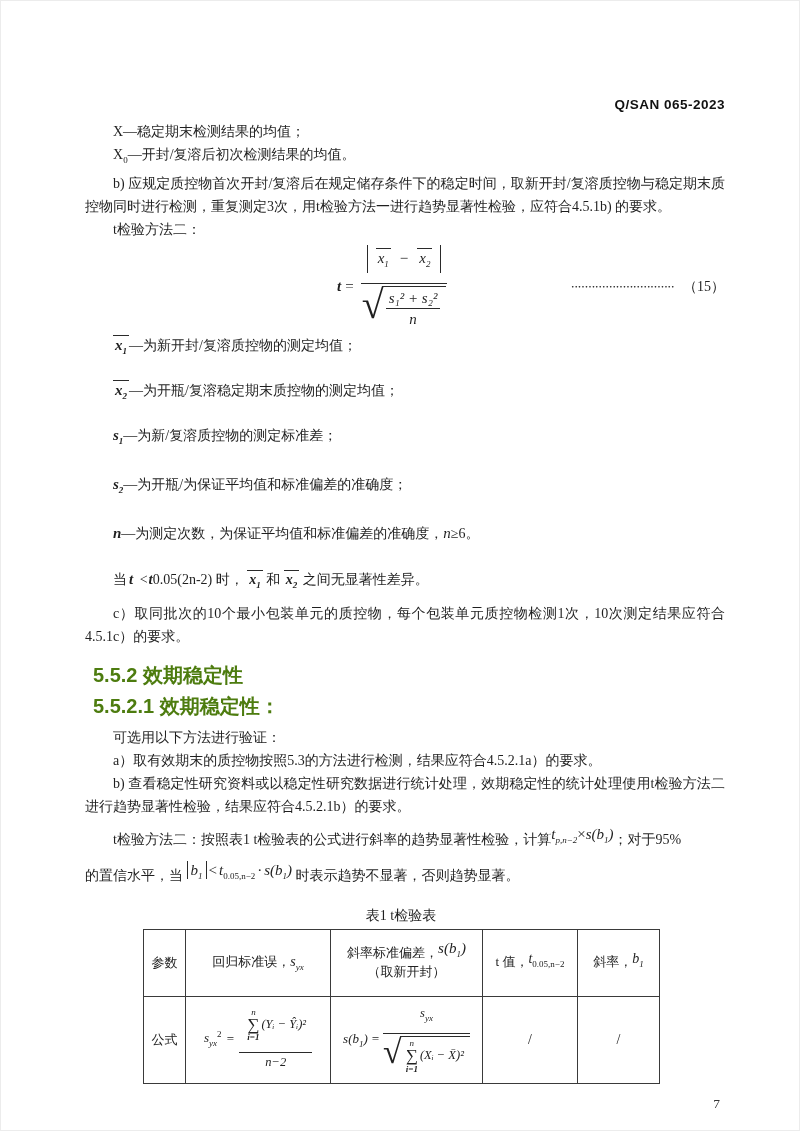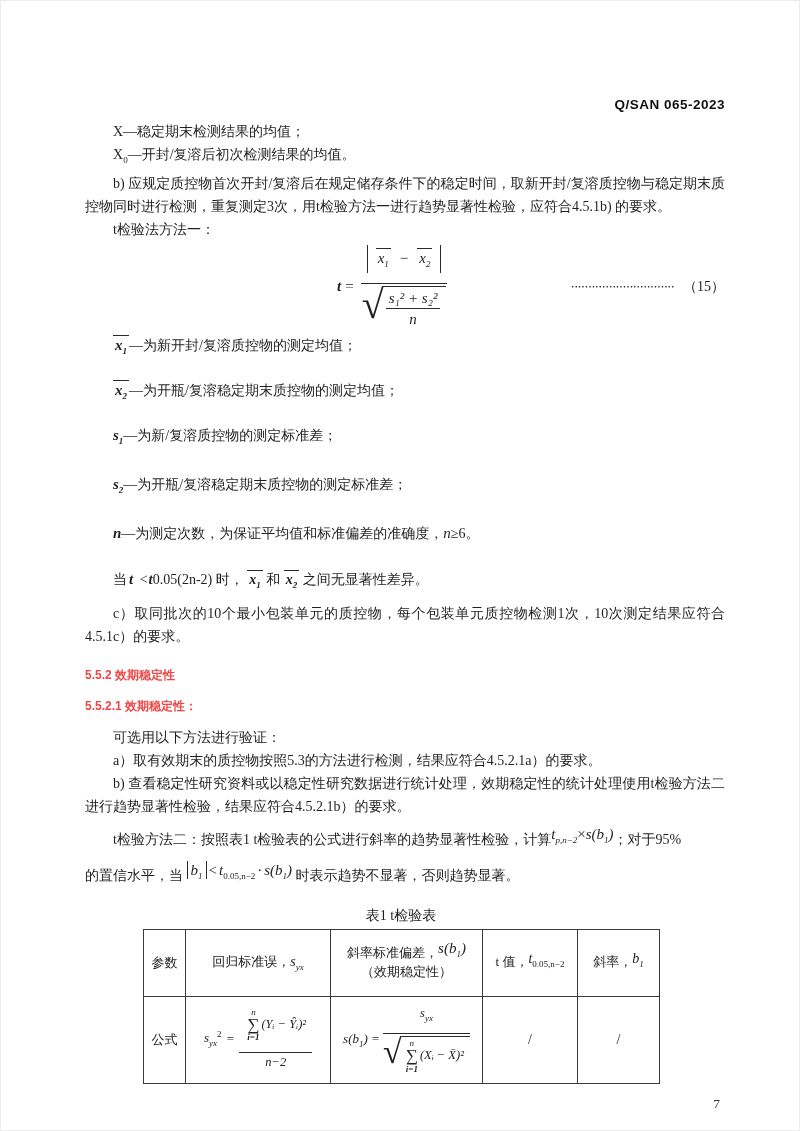--- a/index.html
+++ b/index.html
@@ -9,21 +9,21 @@
     font-family:"Liberation Serif","DejaVu Serif",serif;
     font-size:14px;color:#1f1f1f;
     box-shadow:inset 0 0 0 1px #ececec;
   }
   .doc-num{
     text-align:right;font-family:"Liberation Sans","DejaVu Sans",sans-serif;
     font-size:13.5px;font-weight:600;letter-spacing:.5px;line-height:18px;margin-bottom:6px;color:#111;
   }
   p.body{margin:0;line-height:23px;text-indent:2em;text-align:justify;}
   p.nm{margin:0;line-height:23px;text-indent:2em;}
-  .h{font-family:"Liberation Sans","DejaVu Sans",sans-serif;font-weight:bold;font-size:12px;line-height:23px;margin:0;color:#ef4444;}
+  .h{font-family:"Liberation Sans","DejaVu Sans",sans-serif;font-weight:bold;font-size:20px;line-height:23px;margin:8px;color:#4d7c0f;}
   i,.v{font-style:italic;}
   .bi{font-style:italic;font-weight:bold;}
   sub{font-size:9px;font-style:italic;}
   sup{font-size:9px;}
   .ovl{border-top:1px solid #2a2a2a;padding:1px 2px 0 2px;display:inline-block;line-height:1.1;}
   .mop{margin:0 9px;}
   
   .frac{display:inline-block;vertical-align:middle;text-align:center;line-height:1.25;}
   .fn{display:block;border-bottom:1.2px solid #2a2a2a;padding:0 6px 10px 6px;}
   .fd{display:block;padding-top:2px;}
@@ -71,21 +71,21 @@
 </head>
 <body>
 
 <div class="page">
 
   <div class="doc-num">Q/SAN 065-2023</div>
 
   <p class="nm"><span>X—稳定期末检测结果的均值；</span></p>
   <p class="nm"><span>X</span><sub style="font-style:normal">0</sub><span>—开封/复溶后初次检测结果的均值。</span></p>
   <p class="body">b) 应规定质控物首次开封/复溶后在规定储存条件下的稳定时间，取新开封/复溶质控物与稳定期末质控物同时进行检测，重复测定3次，用t检验方法一进行趋势显著性检验，应符合4.5.1b) 的要求。</p>
-  <p class="nm">t检验法方法一：</p>
+  <p class="nm">t检验方法二：</p>
 
   <div class="formula-row">
     <span class="f15">
       <span class="bi">t</span>
       <span class="feq">=</span>
       <span class="frac">
         <span class="fn">
           <span class="abs">
             <span class="ovl"><i>x</i><sub>1</sub></span><span class="mop">−</span><span class="ovl"><i>x</i><sub>2</sub></span>
           </span>
@@ -103,21 +103,21 @@
         </span>
       </span>
     </span>
     <span class="dots">••••••••••••••••••••••••••••••</span>
     <span class="ftag">（15）</span>
   </div>
 
   <div class="def"><span class="ovl sym bi"><span>x</span><sub>1</sub></span><span>—为新开封/复溶质控物的测定均值；</span></div>
   <div class="def"><span class="ovl sym bi"><span>x</span><sub>2</sub></span><span>—为开瓶/复溶稳定期末质控物的测定均值；</span></div>
   <div class="def"><span class="sym bi"><span>s</span><sub>1</sub></span><span>—为新/复溶质控物的测定标准差；</span></div>
-  <div class="def"><span class="sym bi"><span>s</span><sub>2</sub></span><span>—为开瓶/复溶稳定期末质控物的测定标准差；</span></div>
+  <div class="def"><span class="sym bi"><span>s</span><sub>2</sub></span><span>—为开瓶/为保证平均值和标准偏差的准确度；</span></div>
   <div class="def"><span class="sym bi">n</span><span>—为测定次数，为保证平均值和标准偏差的准确度，</span><i class="sym">n</i><span>≥6。</span></div>
 
   <div class="when">
     <span>当</span><span class="bi" style="font-size:15px;margin:0 2px;">t</span>
     <span style="margin:0 1px;">&lt;</span><span class="bi" style="font-size:15px;">t</span><span class="tsub" style="font-style:normal;font-size:14px;margin-top:8px;">0.05(2n-2)</span>
     <span>时，</span>
     <span class="ovl bi"><span>x</span><sub>1</sub></span>
     <span>和</span>
     <span class="ovl bi"><span>x</span><sub>2</sub></span>
     <span>之间无显著性差异。</span>
@@ -150,21 +150,21 @@
       <col style="width:42px">
         <col style="width:145px">
         <col style="width:152px">
         <col style="width:95px">
         <col style="width:82px">
     </colgroup>
     <tbody>
         <tr class="hr">
       <td><span>参数</span></td>
       <td><span>回归标准误，</span><i style="font-size:14px;">s</i><sub>yx</sub></td>
-      <td><span>斜率标准偏差，</span><span class="raise" style="top:-4px;"><i>s(b</i><sub>1</sub><i>)</i></span><br><span>（效期稳定性）</span></td>
+      <td><span>斜率标准偏差，</span><span class="raise" style="top:-4px;"><i>s(b</i><sub>1</sub><i>)</i></span><br><span>（取新开封）</span></td>
       <td><span>t 值，</span><span class="raise" style="top:-3px;"><i style="font-size:14px;">t</i><sub style="font-style:normal">0.05,n−2</sub></span></td>
       <td><span>斜率，</span><span class="raise" style="top:-3px;"><i style="font-size:14px;">b</i><sub>1</sub></span></td>
     </tr>
     <tr class="fr">
       <td><span>公式</span></td>
       <td class="cellmath">
         <i>s</i><sub>yx</sub><sup>2</sup>
         <span style="margin:0 2px;">=</span>
         <span class="frac">
           <span class="fn"><span class="sum">

